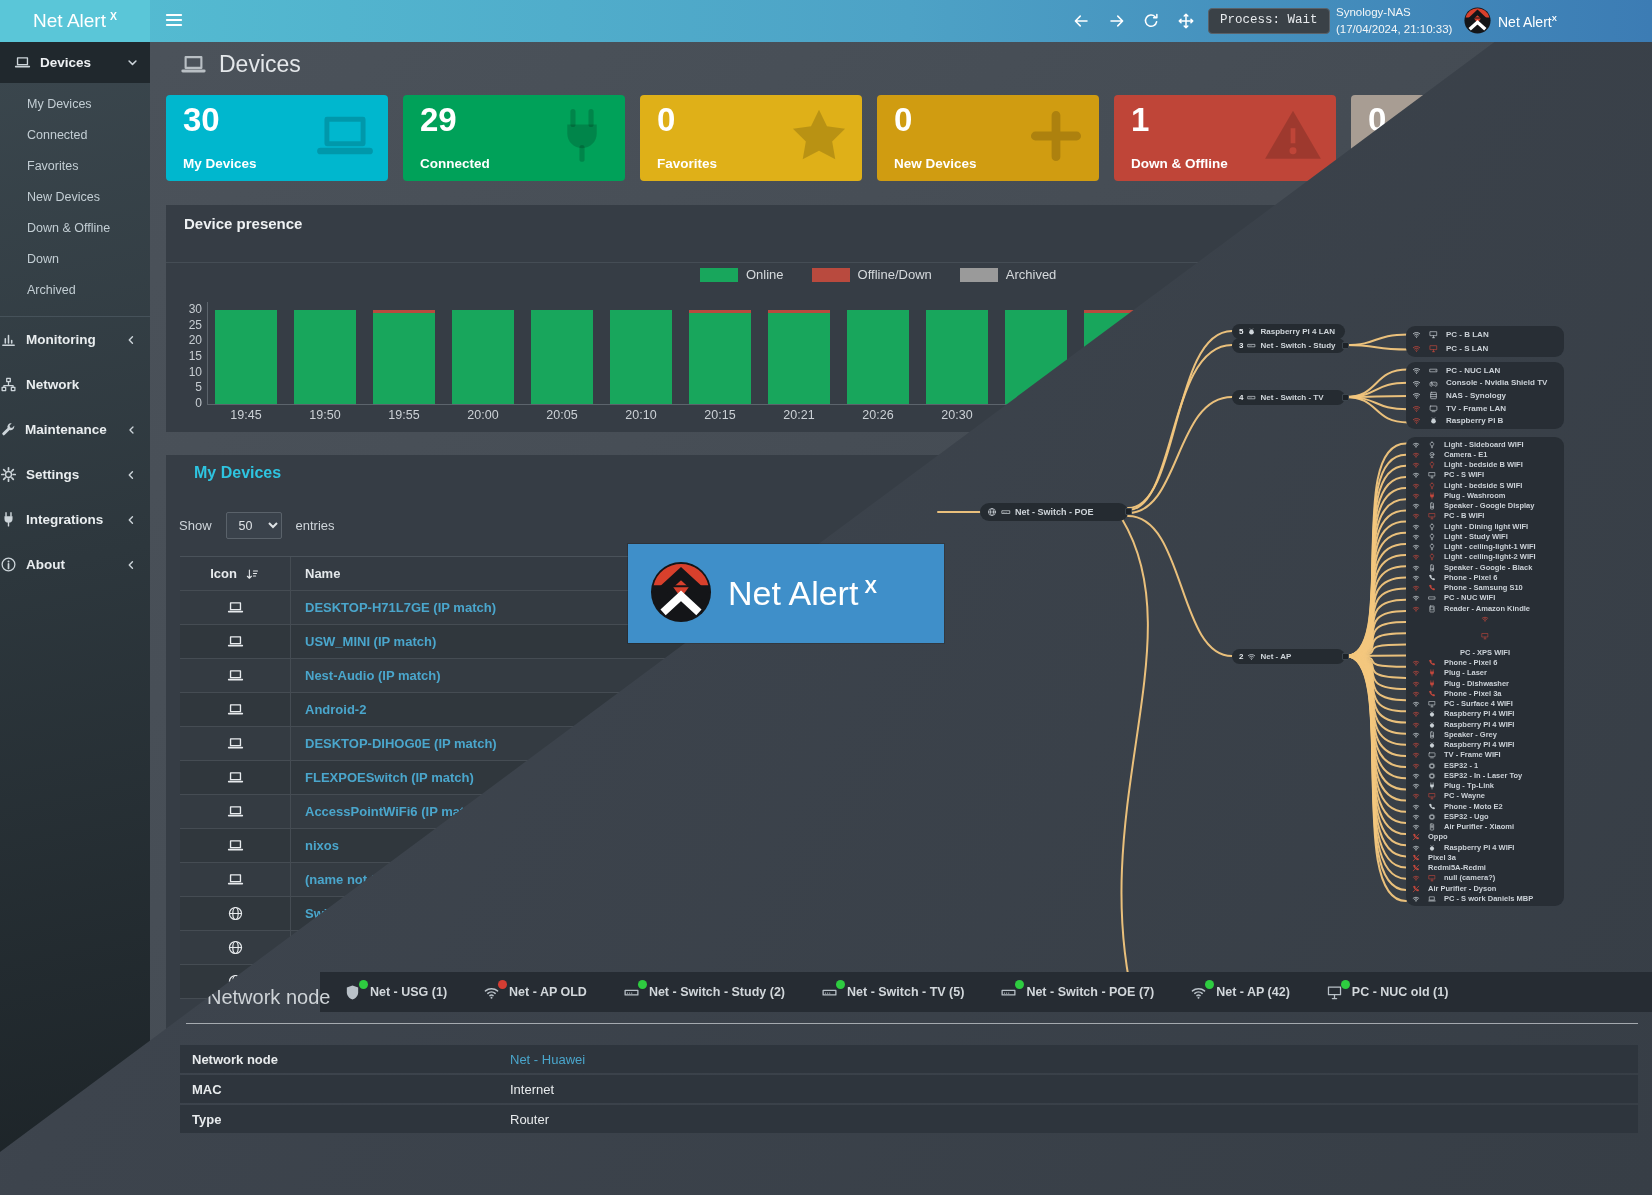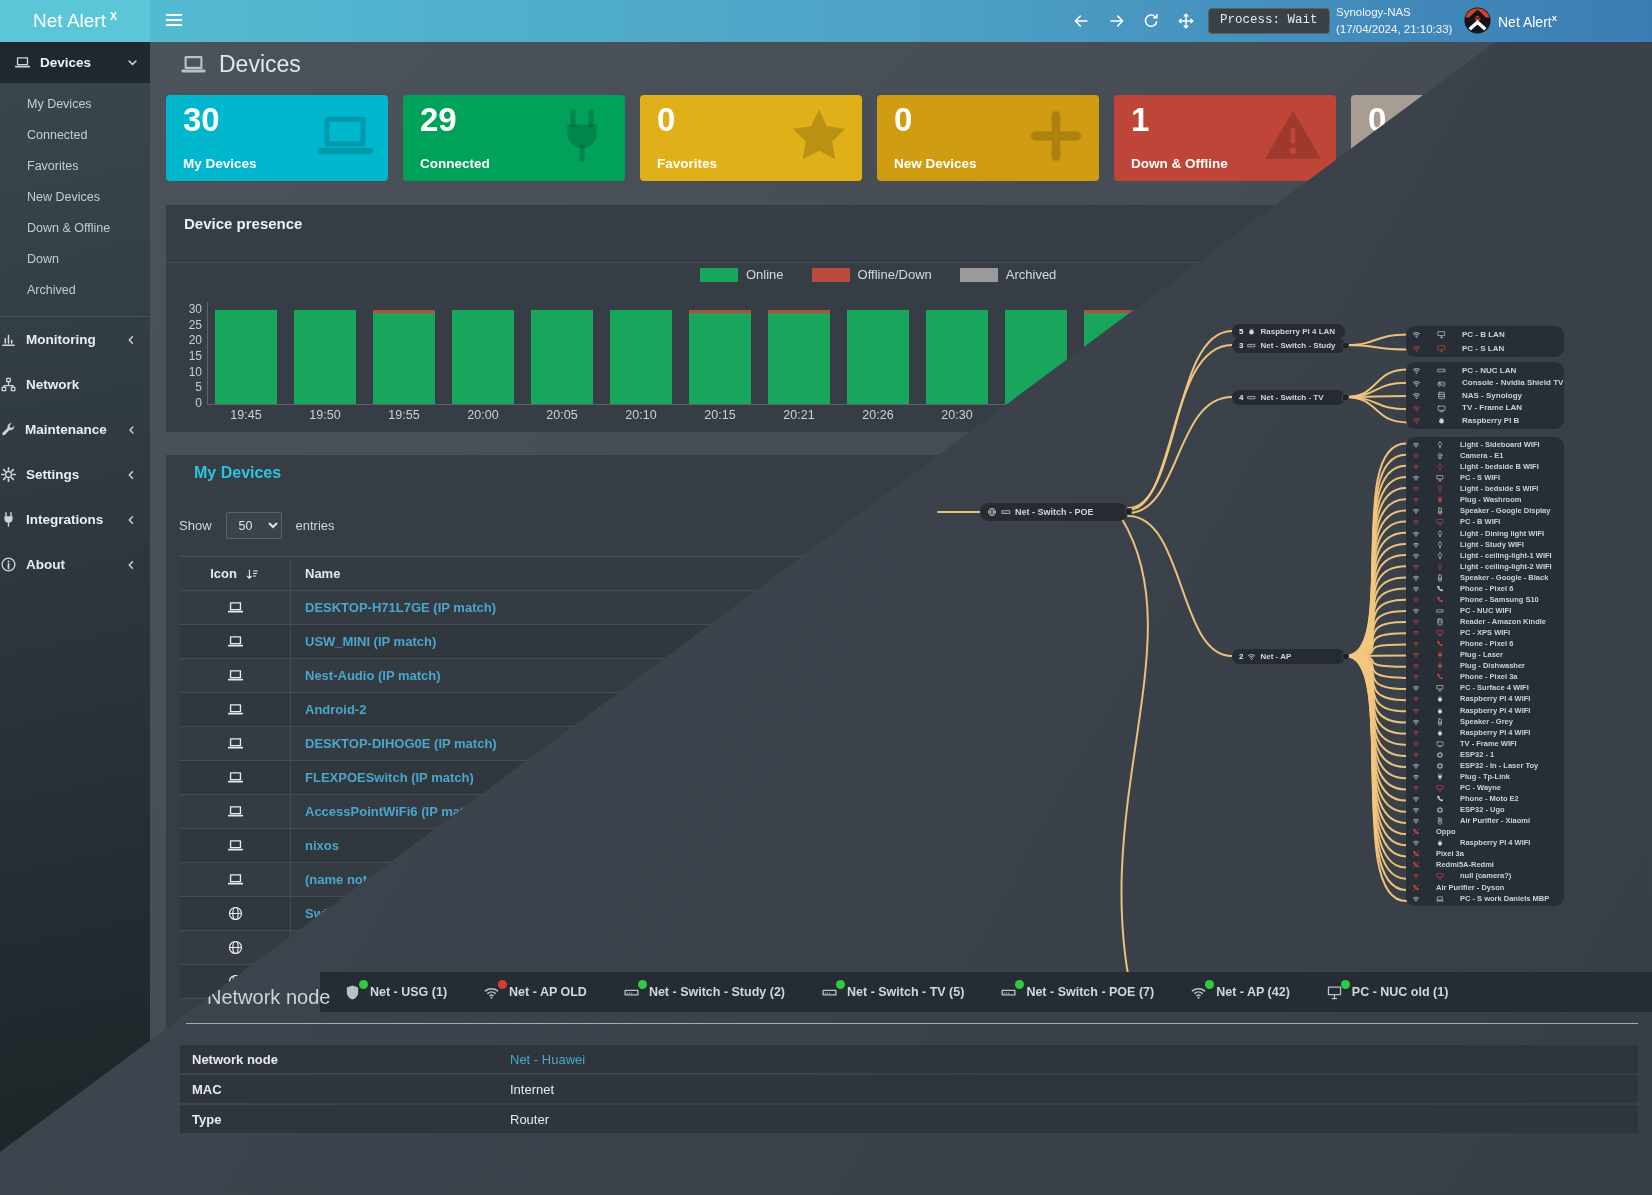--- a/index.html
+++ b/index.html
@@ -72,21 +72,21 @@
   #overlay{position:absolute;left:0;top:0;width:1652px;height:1195px;z-index:10;
     background:linear-gradient(120deg,#454c55 0%,#3d444d 30%,#373e46 100%);
     clip-path:polygon(1551px 0px,1652px 0px,1652px 1195px,0px 1195px,0px 1152px);}
   #curves{position:absolute;left:0;top:0;width:1652px;height:1195px;}
   .pill{position:absolute;background:#252b31;border-radius:9px;display:flex;align-items:center;gap:4px;padding:0 7px;color:#cfd5da;cursor:pointer;}
   .pill .bdg{font-size:8px;font-weight:bold;color:#e8ecef;}
   .pill .plbl{font-size:8px;font-weight:bold;white-space:nowrap;}
   #poe-pill .plbl{font-size:9px;}
   .sq{position:absolute;right:-4px;width:7px;height:7px;background:#1d2227;border:1px solid #3c454d;border-radius:1px;}
   .grp{position:absolute;background:#282e35;border-radius:9px;padding:2px 6px;display:flex;flex-direction:column;justify-content:space-around;}
-  .leaf{display:flex;gap:16px;white-space:nowrap;cursor:pointer;}
+  .leaf{display:flex;align-items:center;gap:8px;white-space:nowrap;cursor:pointer;}
   .leaf .llbl{font-weight:bold;color:#ccd2d8;}
   .w-on{color:#cfd6da;} .w-off{color:#c2473c;} .d-off{color:#c2473c;} .d-on{color:#c9d0d5;}
 
   #tabsbar{position:absolute;left:320px;top:972px;width:1332px;height:40px;background:#262c33;display:flex;align-items:center;padding-left:24px;gap:36px;}
   .tab{display:flex;align-items:center;gap:9px;color:#d2d7db;font-size:12.5px;font-weight:bold;cursor:pointer;}
   .tab .iw{position:relative;color:#b9c1c8;}
   .tab .dot{position:absolute;top:-4px;right:-7px;width:9px;height:9px;border-radius:50%;}
 
   #node-title{position:absolute;left:207px;top:986px;font-size:20px;color:#ced3d7;}
   #node-hr{position:absolute;left:186px;top:1023px;width:1452px;height:1px;background:#c9ced2;opacity:.75;}
@@ -807,21 +807,21 @@
                 <path d="M6.8 13.2c3-2.7 7.4-2.7 10.4 0" stroke-width="2.2"></path>
                 <path d="M9.8 16.4c1.3-1.1 3.1-1.1 4.4 0" stroke-width="2.2"></path>
                 <circle cx="12" cy="19.3" r="1.4" fill="currentColor" stroke="none"></circle>
               </svg></span>
             <span class="d-on"><svg class="ic" width="8" height="8" viewBox="0 0 24 24" fill="none" stroke="currentColor" stroke-width="2" stroke-linecap="round" stroke-linejoin="round">
                 <rect x="5.5" y="3" width="13" height="18" rx="1.5" stroke-width="1.8"></rect>
                 <rect x="8" y="5.8" width="8" height="8.5" stroke-width="1.5"></rect>
               </svg></span>
             <span class="llbl">Reader - Amazon Kindle</span>
           </div>
-          <div class="leaf" style="font-size: 7.5px;">
+          <div class="leaf" style="font-size: 7.5px; flex-direction: column;">
             <span class="w-off"><svg class="ic" width="8" height="8" viewBox="0 0 24 24" fill="none" stroke="currentColor" stroke-width="2" stroke-linecap="round" stroke-linejoin="round">
                 <path d="M3.5 9.8C8.2 5.6 15.8 5.6 20.5 9.8" stroke-width="2.2"></path>
                 <path d="M6.8 13.2c3-2.7 7.4-2.7 10.4 0" stroke-width="2.2"></path>
                 <path d="M9.8 16.4c1.3-1.1 3.1-1.1 4.4 0" stroke-width="2.2"></path>
                 <circle cx="12" cy="19.3" r="1.4" fill="currentColor" stroke="none"></circle>
               </svg></span>
             <span class="d-off"><svg class="ic" width="8" height="8" viewBox="0 0 24 24" fill="none" stroke="currentColor" stroke-width="2" stroke-linecap="round" stroke-linejoin="round">
                 <path d="M3.5 4.5h17V15h-17z" stroke-width="1.8"></path>
                 <path d="M9 20.5h6M12 15v5.5" stroke-width="1.8"></path>
               </svg></span>
@@ -1312,14 +1312,24 @@
           <path d="M12 11v6.5" stroke-width="2.4"></path>
         </svg>
         <span>About</span>
         <span class="grow"></span>
         <svg class="ic" width="14" height="14" viewBox="0 0 24 24" fill="none" stroke="currentColor" stroke-width="2" stroke-linecap="round" stroke-linejoin="round">
           <path d="M14.5 6.5L9 12l5.5 5.5" stroke-width="2.4"></path>
         </svg>
       </div>
     </div>
 
+  <div id="banner">
+    <span id="banner-logo"><svg width="62" height="62" viewBox="0 0 64 64">
+          <circle cx="32" cy="32" r="31" fill="#141518"></circle>
+          <path d="M32 3a29 29 0 0 1 28.2 22H3.8A29 29 0 0 1 32 3z" fill="#d8402c"></path>
+          <path d="M7 36L32 13l25 23" stroke="#141518" stroke-width="10" fill="none"></path>
+          <path d="M24 27h16l-8 11z" fill="#d8402c"></path>
+          <path d="M13.5 53L32 36l18.5 17" stroke="#ffffff" stroke-width="8" fill="none"></path>
+        </svg></span>
+    <span class="btxt"><span>Net Alert</span><b><sup>X</sup></b></span>
+  </div>
 
 </div>
 
 </body></html>

